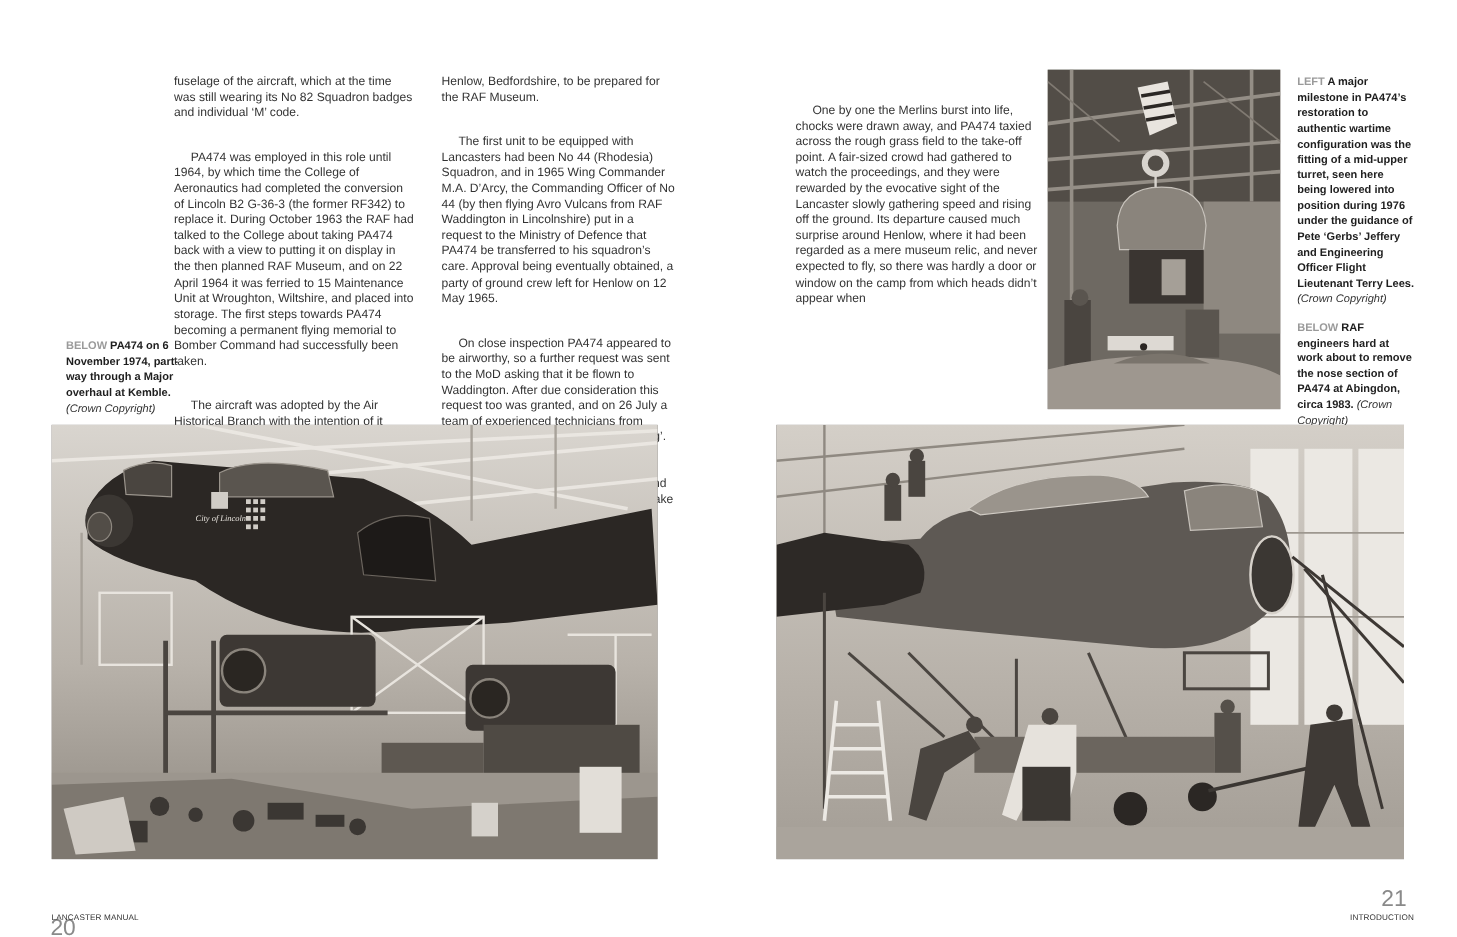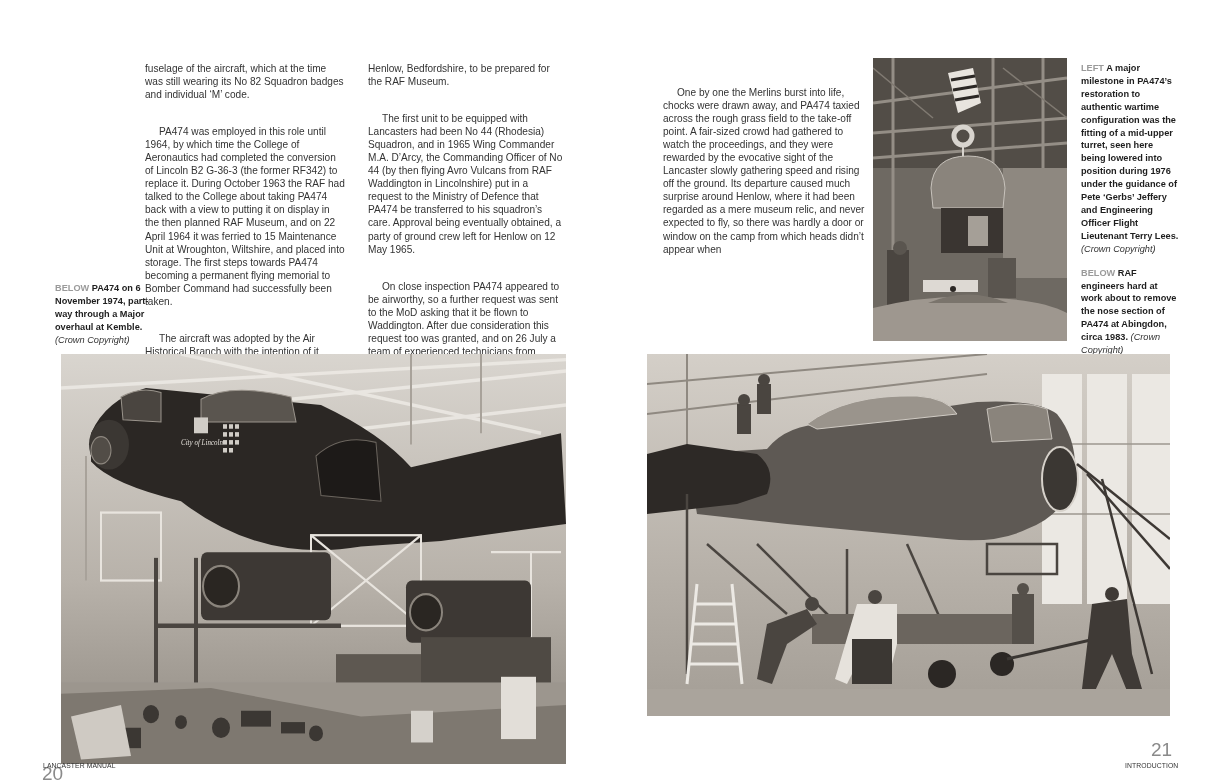--- a/index.html
+++ b/index.html
@@ -35,21 +35,21 @@
     <p class="indent">On close inspection PA474 appeared to be airworthy, so a further request was sent to the MoD asking that it be flown to Waddington. After due consideration this request too was granted, and on 26 July a team of experienced technicians from Waddington started a ‘recovery servicing’. This included undercarriage retraction tests, complete engine runs, compass swing, flying control checks, electrical and instrument system checks and wheel brake</p>
   </div>
 
   <div class="cap" style="left:55px; top:282px; width:96px;">
     <p>
       <span class="tag">BELOW</span><span> PA474 on 6 November 1974, part-way through a Major overhaul at Kemble.</span>
       <span class="credit">(Crown Copyright)</span>
     </p>
   </div>
 
-  <div class="photo" style="left:61px; top:354px; width:505px; height:410px;" title="Lancaster PA474 'City of Lincoln' in a hangar during major overhaul at Kemble, engines removed on stands">
+  <div class="photo" style="left:43px; top:354px; width:505px; height:362px;" title="Lancaster PA474 'City of Lincoln' in a hangar during major overhaul at Kemble, engines removed on stands">
     <svg viewBox="0 0 505 362" preserveAspectRatio="none">
       <defs>
         <linearGradient id="lbg" x1="0" y1="0" x2="0" y2="1">
           <stop offset="0" stop-color="#d9d5cf"></stop>
           <stop offset="0.55" stop-color="#b8b2aa"></stop>
           <stop offset="1" stop-color="#8d877f"></stop>
         </linearGradient>
       </defs>
       <rect width="505" height="362" fill="url(#lbg)"></rect>
 

